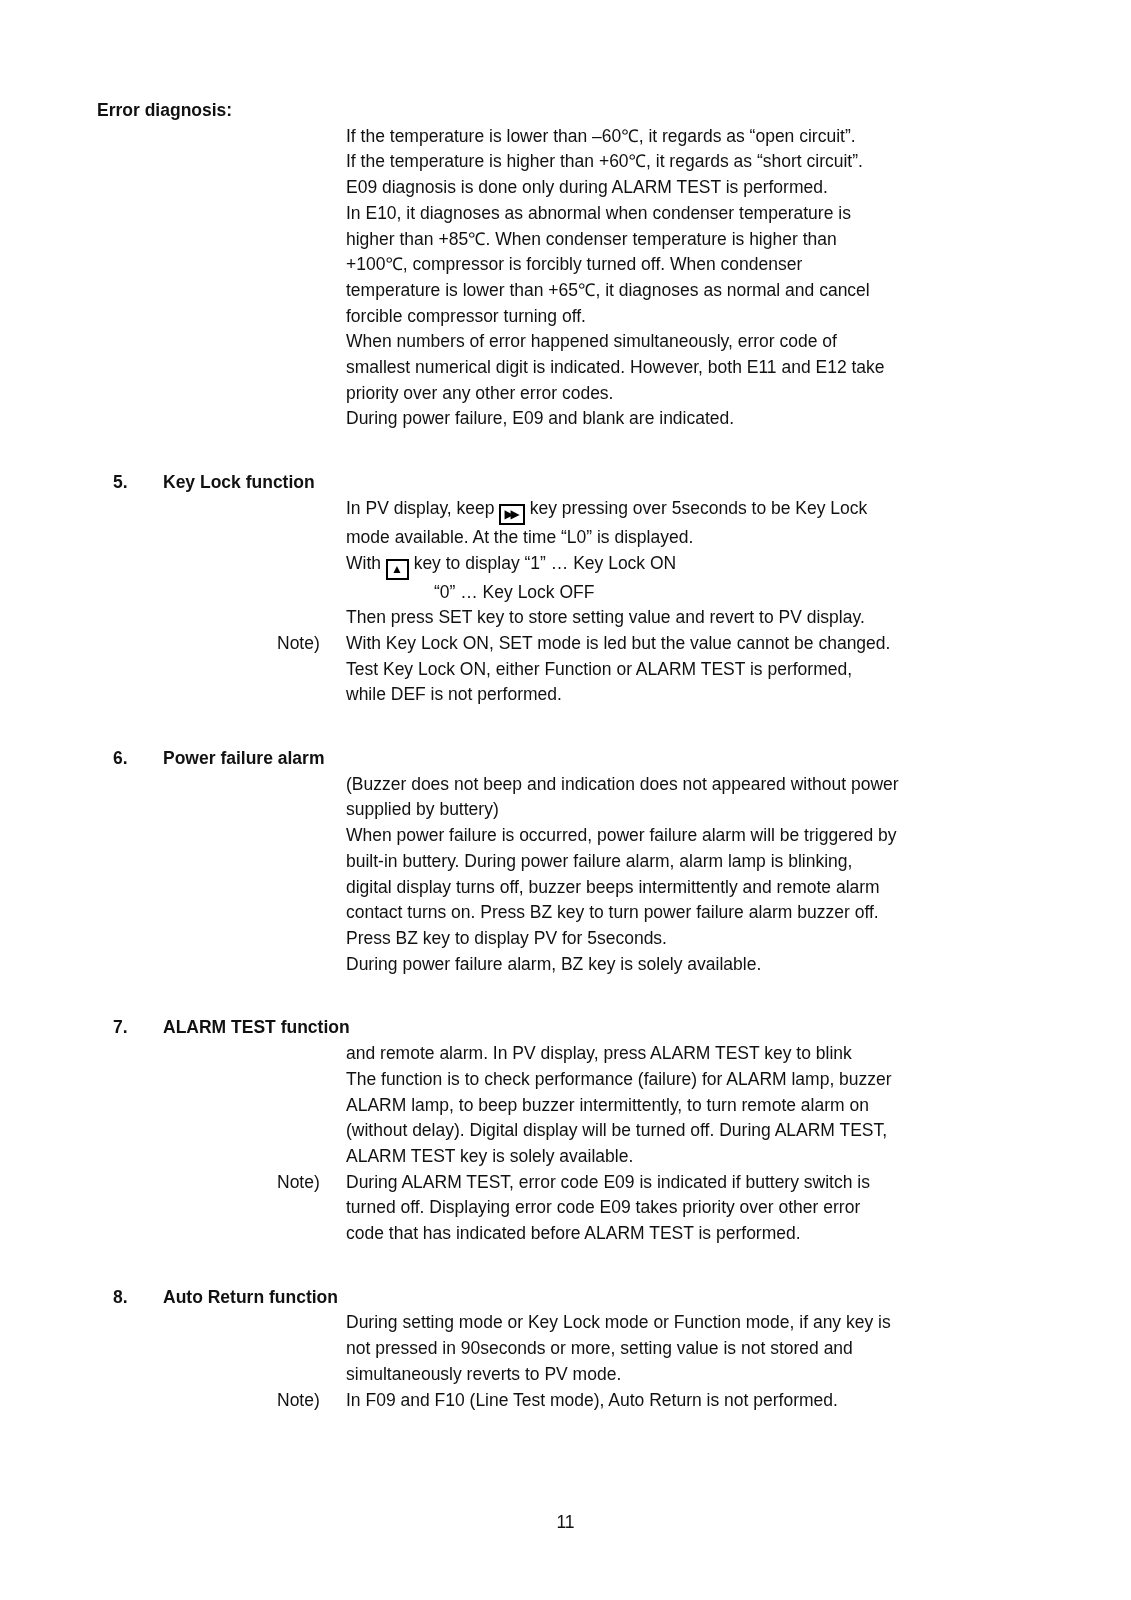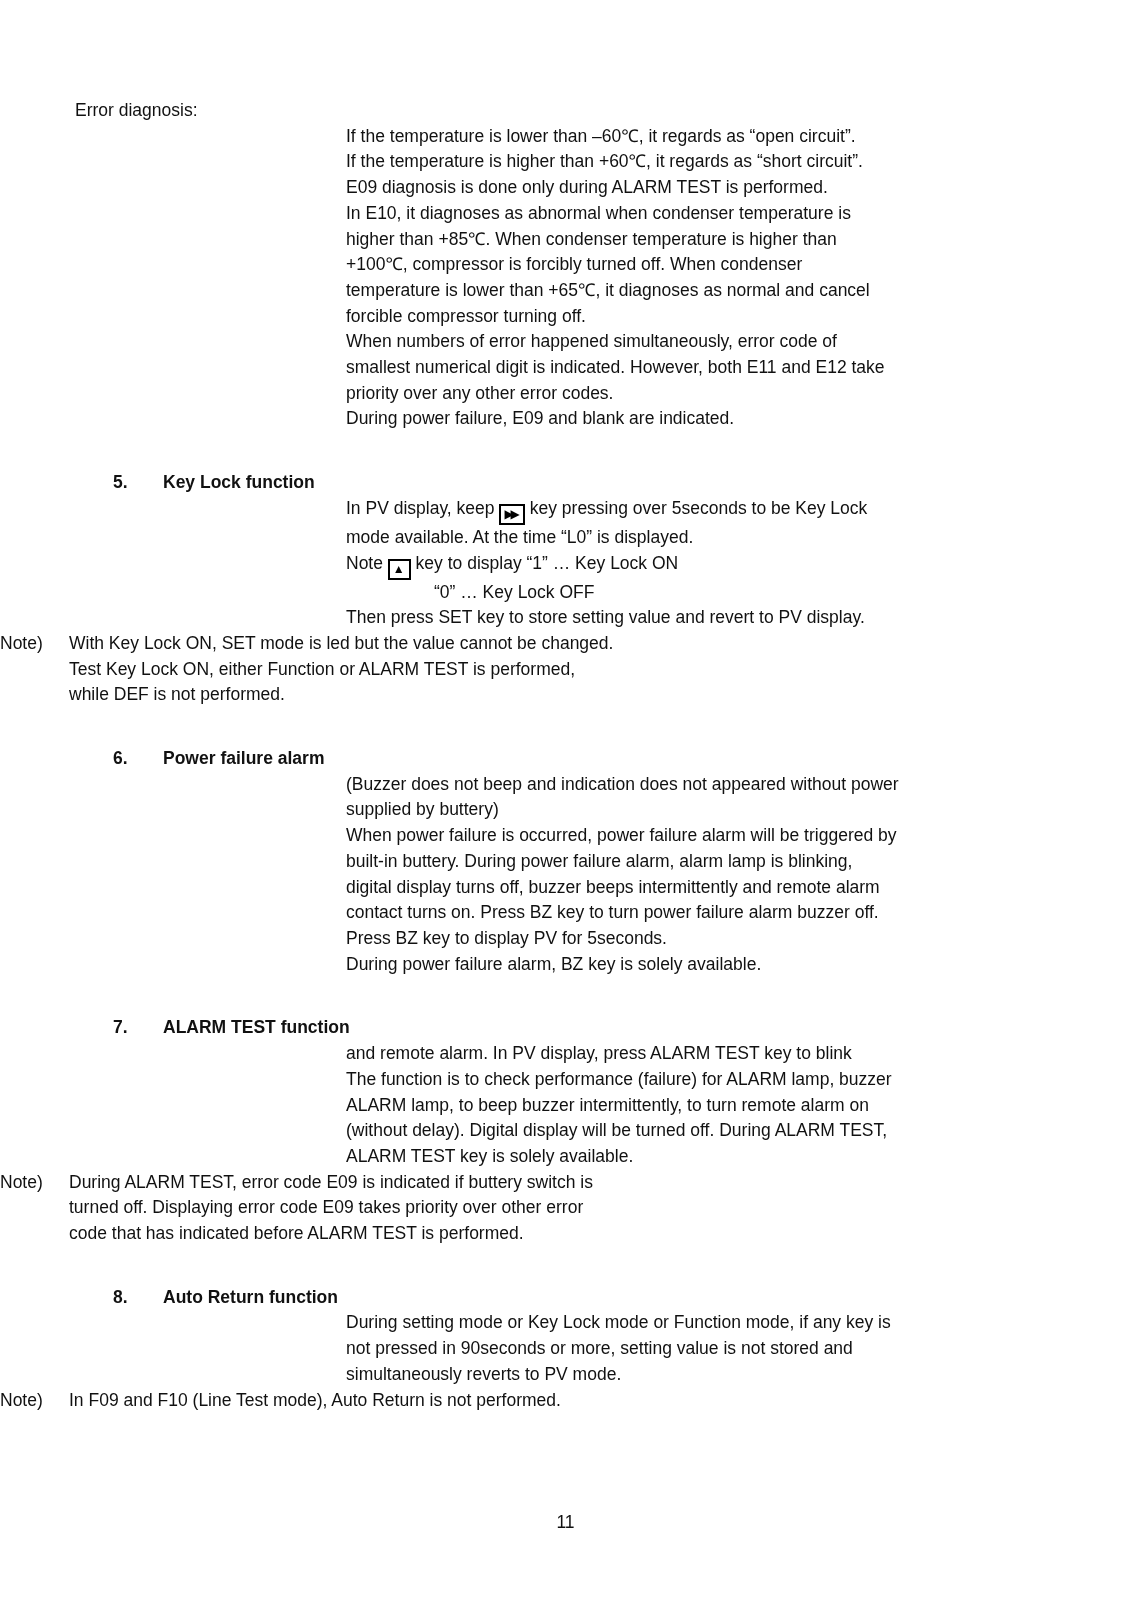--- a/index.html
+++ b/index.html
@@ -10,26 +10,26 @@
     position:relative;
     font-family:"Liberation Sans", sans-serif;
     font-size:17.5px;
     line-height:25.7px;
     color:#111;
     padding-top:98px;
     overflow:hidden;
     outline:1px solid #d8d8d8;
   }
   .line { white-space:nowrap; }
-  .ed-label { margin-left:75px; }
+  .ed-label { margin-left:97px;font-weight:bold; }
   .body-block { margin-left:346px; }
   .section { margin-top:38px; }
   .sec-head { margin-left:113px; font-weight:bold; display:flex; }
   .sec-num { width:50px; flex:0 0 auto; }
-  .note-row { display:flex; }
+  .note-row { display:flex; margin-left:277px; }
   .note-label { width:69px; flex:0 0 auto; }
   .note-lines { flex:1 1 auto; }
   .deep-indent { margin-left:88px; }
   .key-box {
     display:inline-block;
     border:2px solid #000;
     padding:0 4px 0 3px;
     font-size:12px;
     line-height:17px;
     height:21px;
@@ -70,21 +70,21 @@
       <span class="sec-title">Key Lock function</span>
     </div>
     <div class="body-block">
       <div class="line">
         <span>In PV display, keep</span>
         <span class="key-box ff"><span>▶▶</span></span>
         <span>key pressing over 5seconds to be Key Lock</span>
       </div>
       <div class="line">mode available. At the time “L0” is displayed.</div>
       <div class="line">
-        <span>Note</span>
+        <span>With</span>
         <span class="key-box"><span>▲</span></span>
         <span>key to display “1” … Key Lock ON</span>
       </div>
       <div class="line deep-indent">“0” … Key Lock OFF</div>
       <div class="line">Then press SET key to store setting value and revert to PV display.</div>
     </div>
     <div class="note-row">
       <span class="note-label">Note)</span>
       <div class="note-lines">
         <div class="line">With Key Lock ON, SET mode is led but the value cannot be changed.</div>

